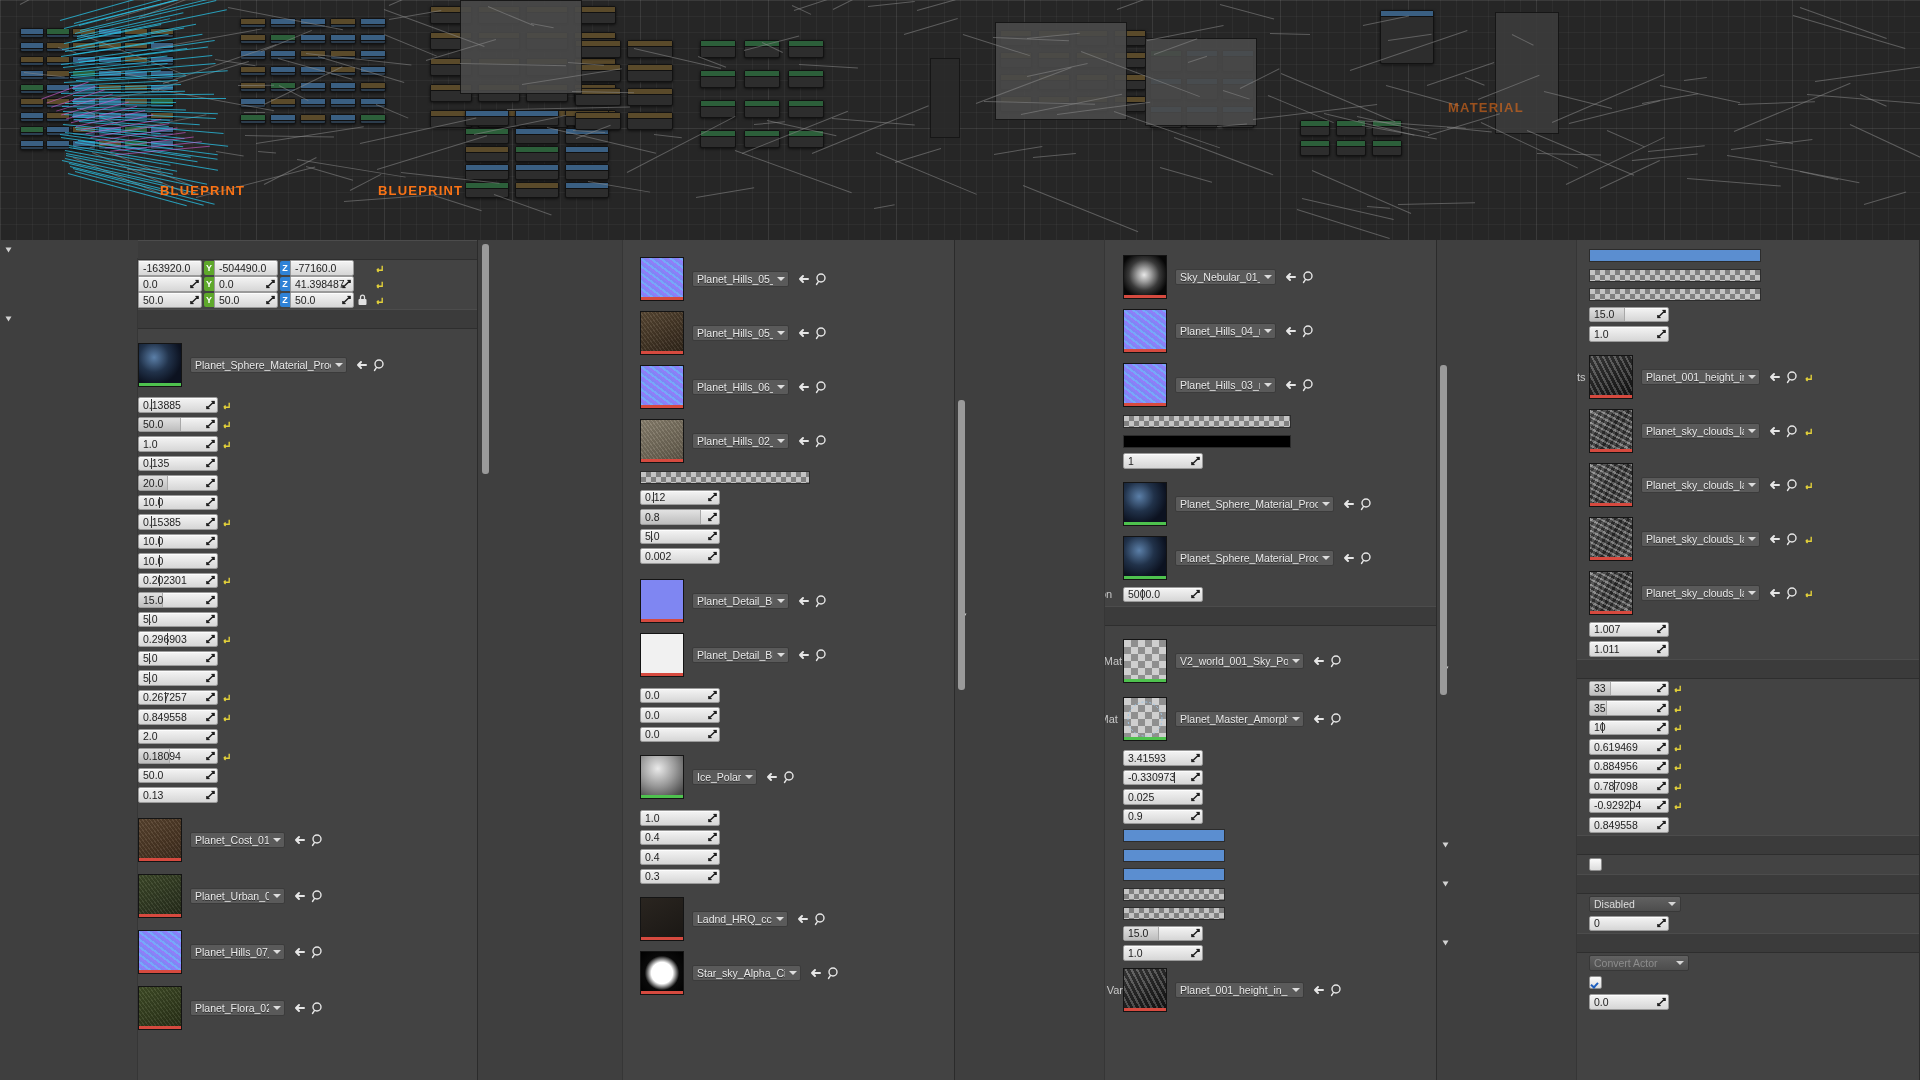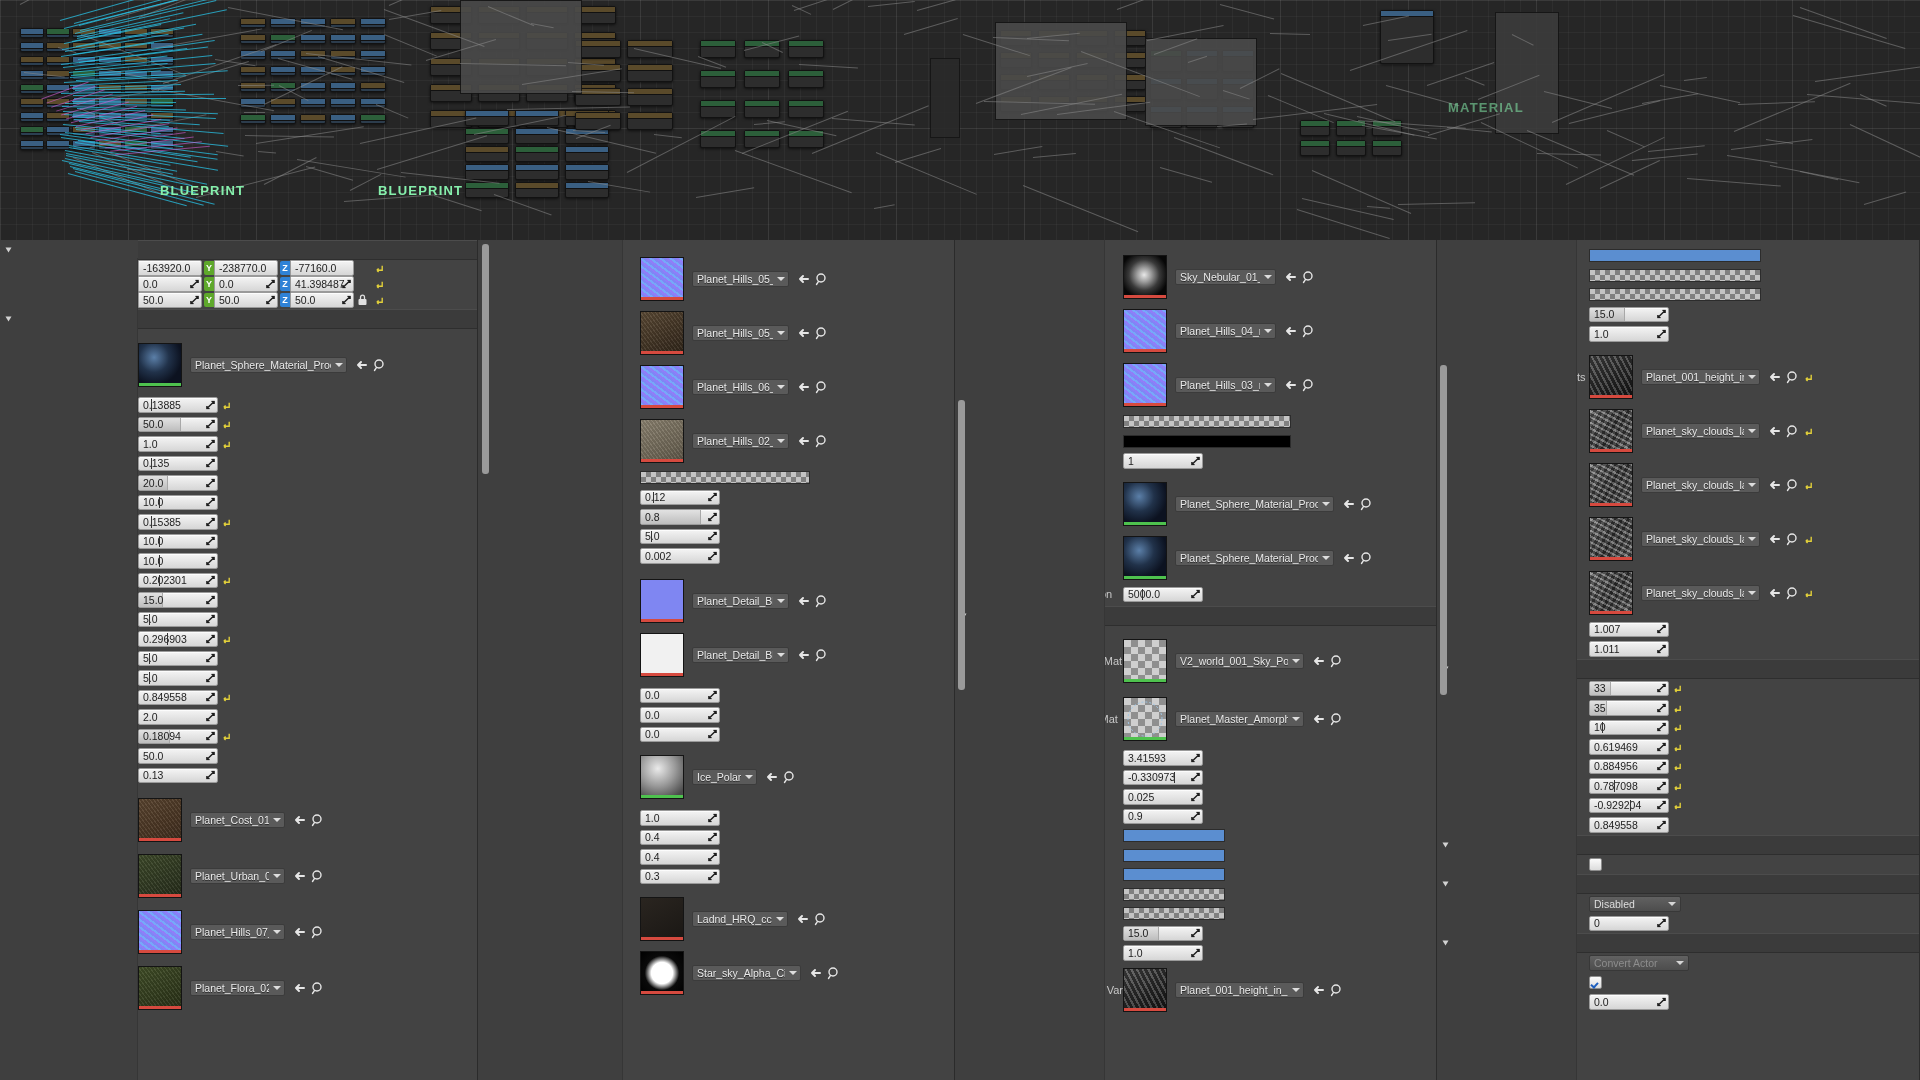--- a/index.html
+++ b/index.html
@@ -11,21 +11,21 @@
     background:#262626;}
   .grid-s,.grid-l{position:absolute;inset:0;}
   .grid-s{background-image:
       linear-gradient(to right,rgba(255,255,255,.035) 1px,transparent 1px),
       linear-gradient(to bottom,rgba(255,255,255,.035) 1px,transparent 1px);
     background-size:16px 16px;}
   .grid-l{background-image:
       linear-gradient(to right,rgba(255,255,255,.06) 1px,transparent 1px),
       linear-gradient(to bottom,rgba(255,255,255,.06) 1px,transparent 1px);
     background-size:128px 128px;}
-  .bp-label{position:absolute;color:#86efac;font-size:13px;font-weight:bold;letter-spacing:1.2px;}
+  .bp-label{position:absolute;color:#f97316;font-size:13px;font-weight:bold;letter-spacing:1.2px;}
   .gnode{position:absolute;background:#2d2d2d;border:1px solid #121212;border-radius:2px;
      box-shadow:0 1px 3px rgba(0,0,0,.6);}
   .gnode .hdr{height:5px;background:#3a5f82;border-bottom:1px solid #111;}
   .gnode .hdr.v{background:#5a4a2a;}
   .gnode .hdr.g{background:#2c5f3a;}
   .wire{position:absolute;border-top:1px solid #8a8a8a;opacity:.55;transform-origin:left center;}
   .cyanfan{position:absolute;border-top:1px solid #29c4e8;opacity:.75;transform-origin:left center;}
   .thumbnode{position:absolute;background:#3b3b3b;border:1px solid #151515;}
 
   
@@ -907,21 +907,21 @@
       <div class="vec">
         <div class="axis">
                 <div class="ab x">X</div>
           <div class="numf" style="width:62px;border-radius:0 2px 2px 0;">
             <span class="v">-163920.0</span>
                 </div>
               </div>
               <div class="axis">
                 <div class="ab y">Y</div>
           <div class="numf" style="width:62px;border-radius:0 2px 2px 0;">
-            <span class="v">-238770.0</span>
+            <span class="v">-504490.0</span>
                 </div>
               </div>
               <div class="axis">
                 <div class="ab z">Z</div>
           <div class="numf" style="width:62px;border-radius:0 2px 2px 0;">
             <span class="v">-77160.0</span>
                 </div>
               </div>
       </div>
       <span style="width:17px;display:inline-block"></span>
@@ -1202,20 +1202,33 @@
     <div class="numf" style="width:78px;">
       <div class="caret" style="left:10px"></div>
               <span class="v">5.0</span>
               <svg class="drag" viewBox="0 0 10 10">
                 <path d="M1 9 L9 1 M6 1 L9 1 L9 4 M1 6 L1 9 L4 9" stroke="#1d1d1d" stroke-width="1.6" fill="none"></path>
               </svg>
             </div>
     <span style="width:13px;display:inline-block"></span>
   </div>
           <div class="row">
+    <div class="lbl" style="width:128px">Hills Hight</div>
+    <div class="numf" style="width:78px;">
+      <div class="caret" style="left:26px"></div>
+              <span class="v">0.267257</span>
+              <svg class="drag" viewBox="0 0 10 10">
+                <path d="M1 9 L9 1 M6 1 L9 1 L9 4 M1 6 L1 9 L4 9" stroke="#1d1d1d" stroke-width="1.6" fill="none"></path>
+              </svg>
+            </div>
+    <svg class="revert" viewBox="0 0 10 11">
+              <path d="M8 3 L8 8 L2 8 M2 8 L4 6 M2 8 L4 10" stroke="#e3d13a" stroke-width="1.5" fill="none"></path>
+            </svg>
+  </div>
+          <div class="row">
     <div class="lbl" style="width:128px">Hills Hight Border</div>
     <div class="numf" style="width:78px;">
       <span class="v">0.849558</span>
               <svg class="drag" viewBox="0 0 10 10">
                 <path d="M1 9 L9 1 M6 1 L9 1 L9 4 M1 6 L1 9 L4 9" stroke="#1d1d1d" stroke-width="1.6" fill="none"></path>
               </svg>
             </div>
     <svg class="revert" viewBox="0 0 10 11">
               <path d="M8 3 L8 8 L2 8 M2 8 L4 6 M2 8 L4 10" stroke="#e3d13a" stroke-width="1.5" fill="none"></path>
             </svg>

